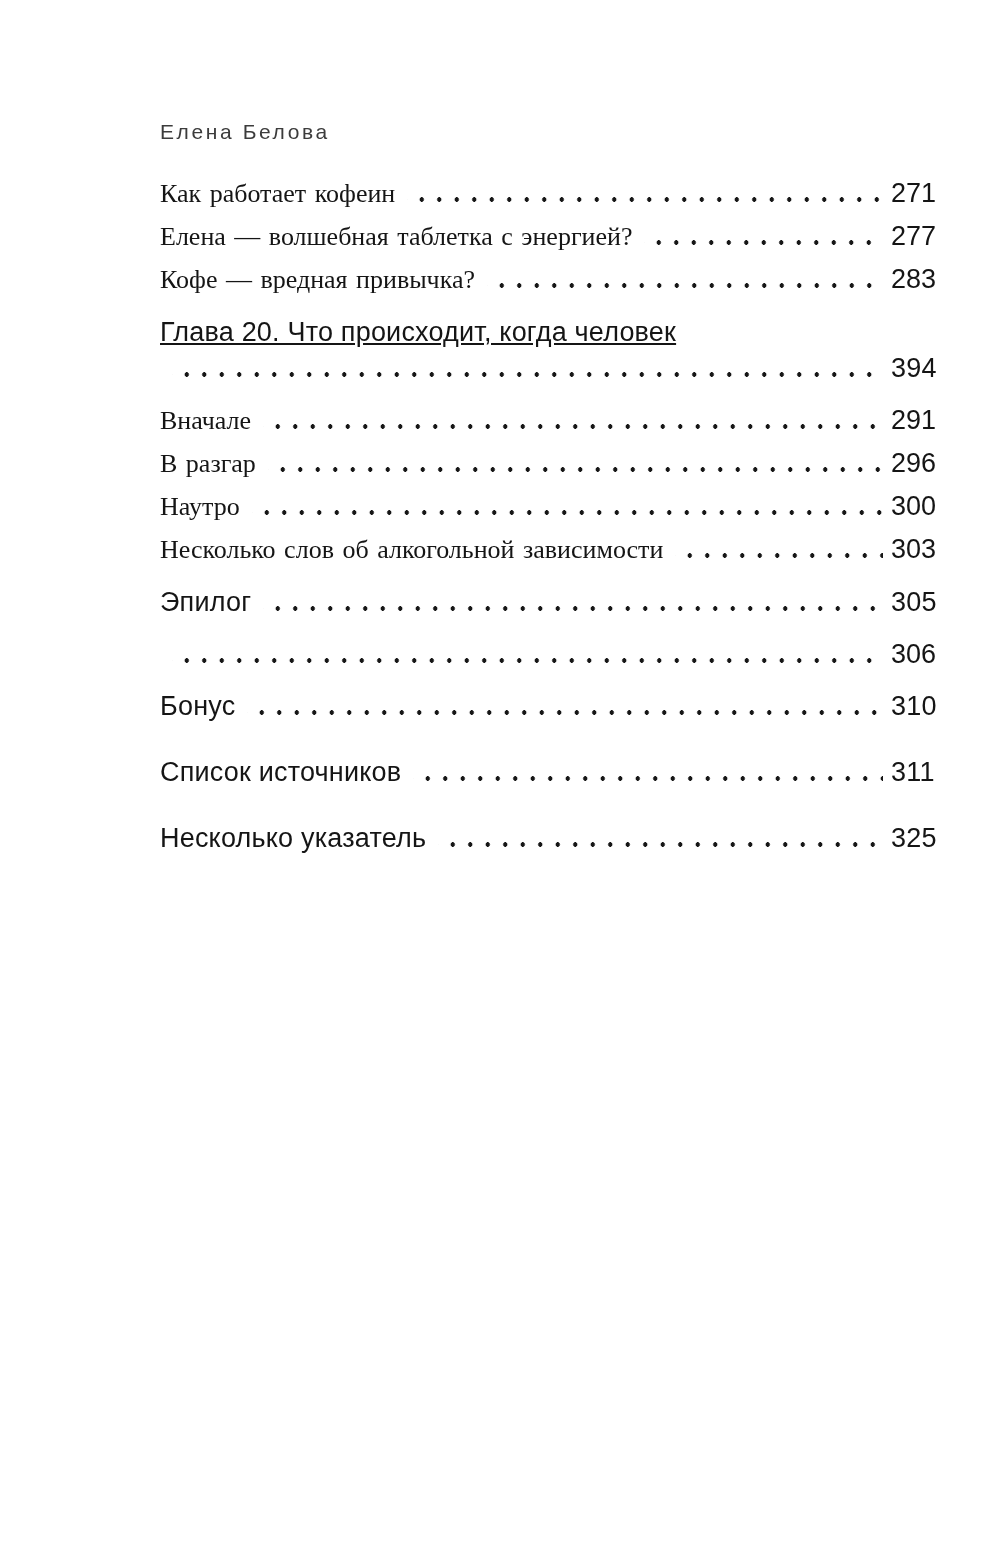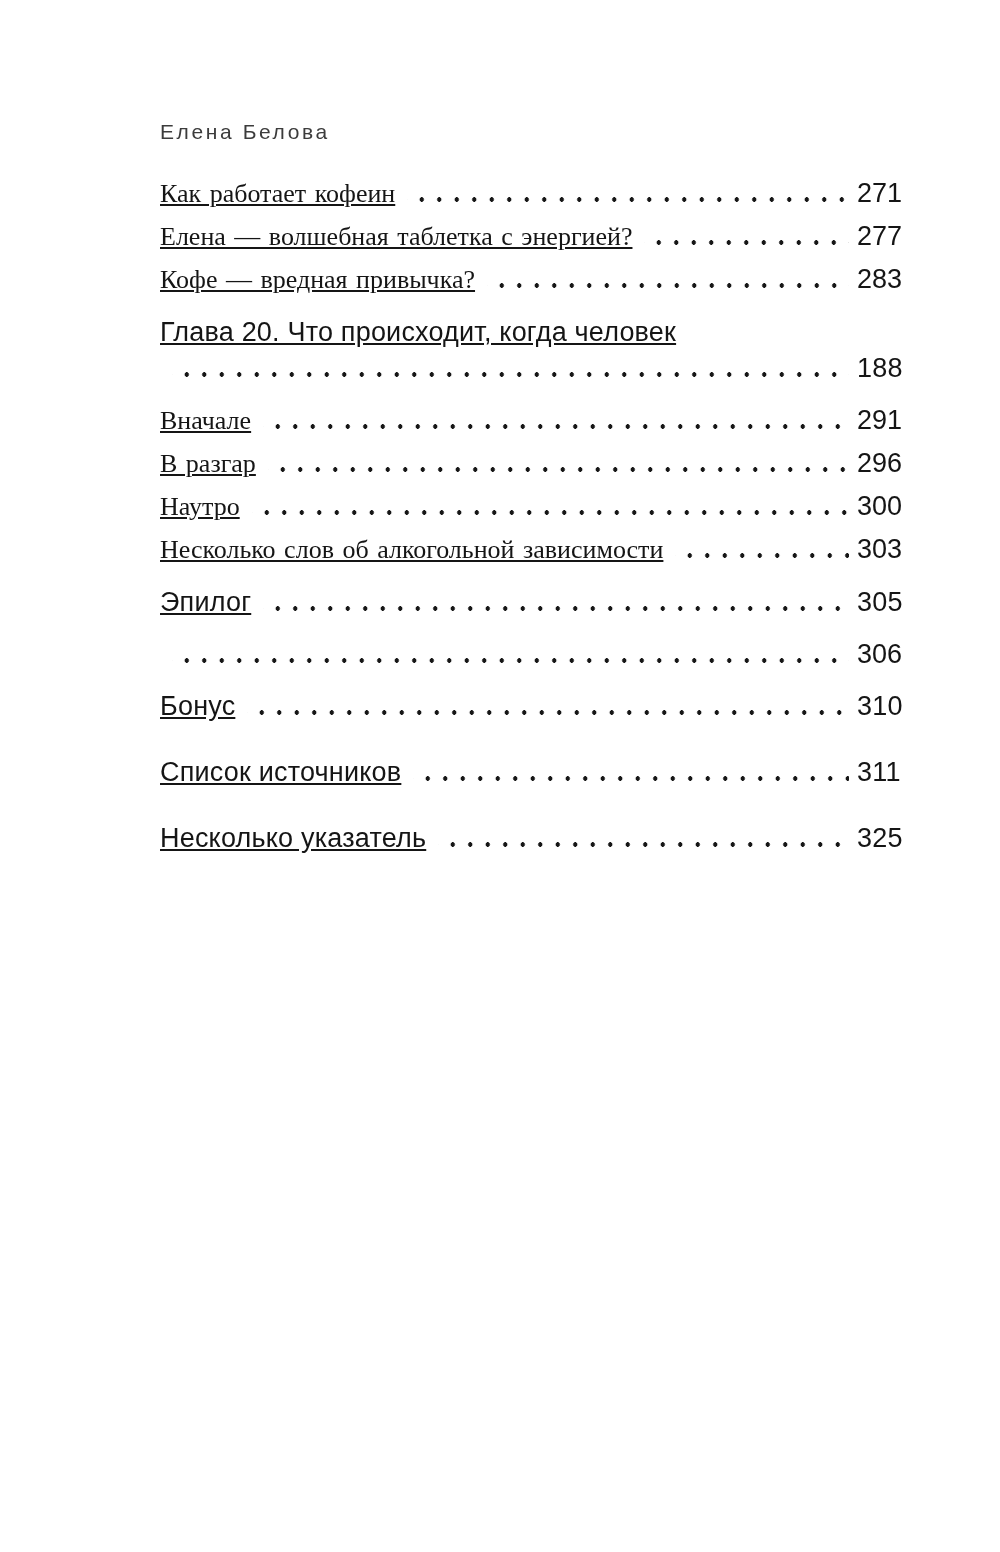--- a/index.html
+++ b/index.html
@@ -2,21 +2,21 @@
 <html><head>
 <meta charset="utf-8">
 <style>
   html, body { margin: 0; padding: 0; background: #ffffff; }
   .page {
     position: relative;
     width: 1000px;
     height: 1552px;
     background: #ffffff;
     box-sizing: border-box;
-    padding: 118px 95px 0 160px;
+    padding: 118px 61px 0 160px;
     color: #151515;
     overflow: hidden;
   }
   .author-header {
     font-family: "Liberation Sans", sans-serif;
     font-size: 21px;
     letter-spacing: 2.6px;
     color: #3c3c3c;
     line-height: 28px;
     margin-bottom: 26px;
@@ -32,21 +32,21 @@
     word-spacing: 2px;
   }
   .entry.chapter {
     font-family: "Liberation Sans", "DejaVu Sans", sans-serif;
     font-size: 27px;
     line-height: 36px;
     letter-spacing: 0.2px;
   }
   .label-line { white-space: nowrap; text-decoration: underline; }
   .leader-row { display: flex; align-items: baseline; }
-  .label { white-space: nowrap; text-decoration: underline; }
+  .label { white-space: nowrap; }
   .dots {
     flex: 1 1 auto;
     height: 5px;
     margin-left: 12px;
     margin-right: 8px;
     background-image: radial-gradient(circle, #161616 2.1px, rgba(0,0,0,0) 2.5px);
     background-size: 17.5px 5px;
     background-position: 6px center;
     background-repeat: repeat-x;
   }
@@ -85,21 +85,21 @@
             <span class="dots"></span>
             <span class="pagenum">283</span>
           </div>
         </div>
       </div>
       <div class="section chapter">
         <div class="entry chapter">
           <div class="label-line">Глава 20. Что происходит, когда человек</div>
           <div class="leader-row">
             <span class="dots"></span>
-            <span class="pagenum">188</span>
+            <span class="pagenum">394</span>
           </div>
         </div>
       </div>
       <div class="section subentries">
         <div class="entry serif">
           <div class="leader-row">
             <span class="label">Вначале</span>
             <span class="dots"></span>
             <span class="pagenum">291</span>
           </div>

